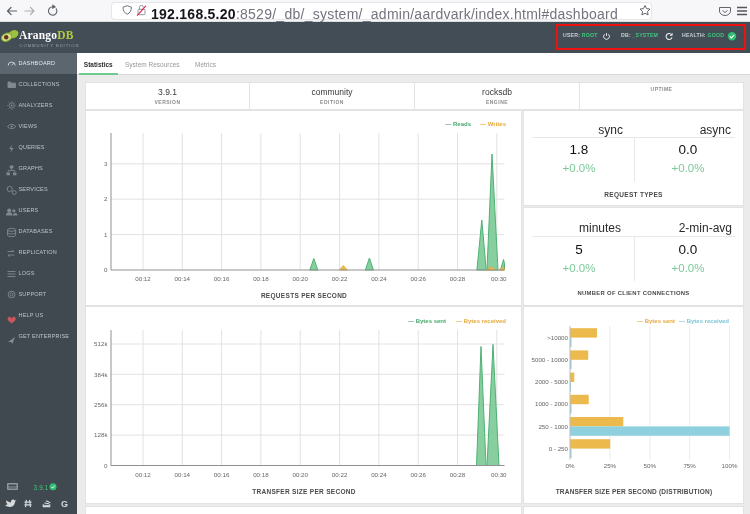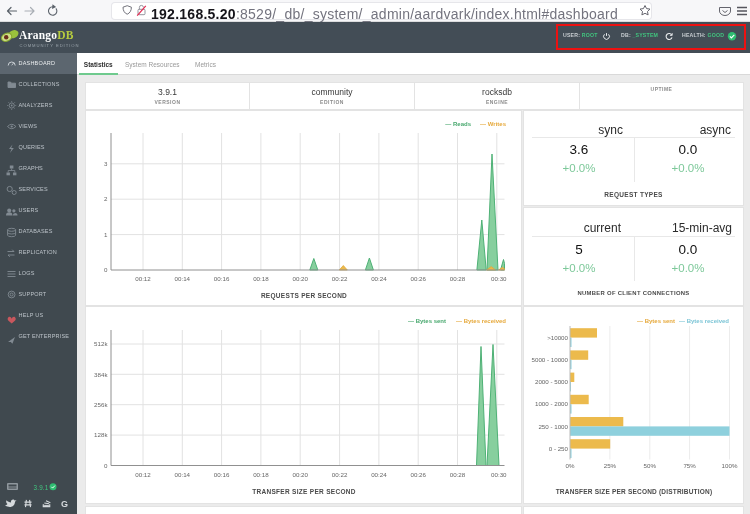--- a/index.html
+++ b/index.html
@@ -289,30 +289,30 @@
   </g>
   <text x="218" y="186.5" font-size="6.5" font-weight="bold" fill="#4a4a4a" text-anchor="middle" letter-spacing="0.3">REQUESTS PER SECOND</text>
 </svg>
 </div>
 
 <div id="p_rt" class="panel abs" style="left:523px; top:110px; width:221px; height:96px;">
   <div class="statlbl" style="right:120px; top:12px;">sync</div>
   <div class="statlbl" style="right:12px; top:12px;text-align:center;">async</div>
   <div class="hline" style="left:8px; right:8px; top:26px;"></div>
   <div class="vline" style="left:109.5px; top:27px; height:44px;"></div>
-  <div class="statval" style="left:5px; top:30.5px;">3.6</div>
+  <div class="statval" style="left:5px; top:30.5px;">1.8</div>
   <div class="statval" style="left:114px; top:30.5px;">0.0</div>
   <div class="statpct" style="left:5px; top:51px;">+0.0%</div>
   <div class="statpct" style="left:114px; top:51px;">+0.0%</div>
   <div class="stattl" style="top:80px;">REQUEST TYPES</div>
 </div>
 
 <div id="p_cc" class="panel abs" style="left:523px; top:207px; width:221px; height:99px;">
-  <div class="statlbl" style="right:122px; top:13px;">current</div>
-  <div class="statlbl" style="right:11px; top:13px;">15-min-avg</div>
+  <div class="statlbl" style="right:122px; top:13px;">minutes</div>
+  <div class="statlbl" style="right:11px; top:13px;">2-min-avg</div>
   <div class="hline" style="left:8px; right:8px; top:27.5px;"></div>
   <div class="vline" style="left:109.5px; top:28.5px; height:44px;"></div>
   <div class="statval" style="left:5px; top:33.5px;">5</div>
   <div class="statval" style="left:114px; top:33.5px;">0.0</div>
   <div class="statpct" style="left:5px; top:54px;">+0.0%</div>
   <div class="statpct" style="left:114px; top:54px;">+0.0%</div>
   <div class="stattl" style="top:82px; font-size:5.9px;">NUMBER OF CLIENT CONNECTIONS</div>
 </div>
 
 <div id="p_tr" class="panel abs" style="left:85px; top:306px; width:437px; height:198px;">

